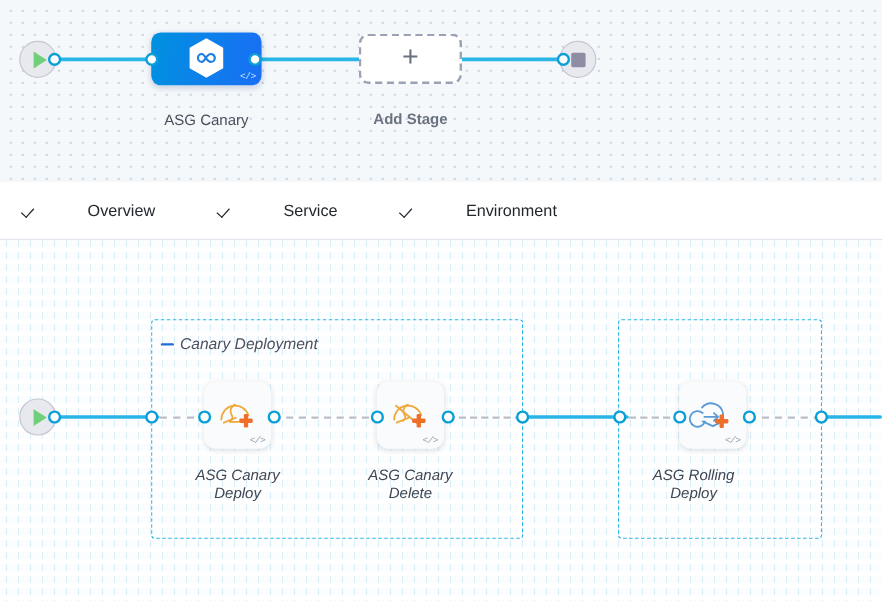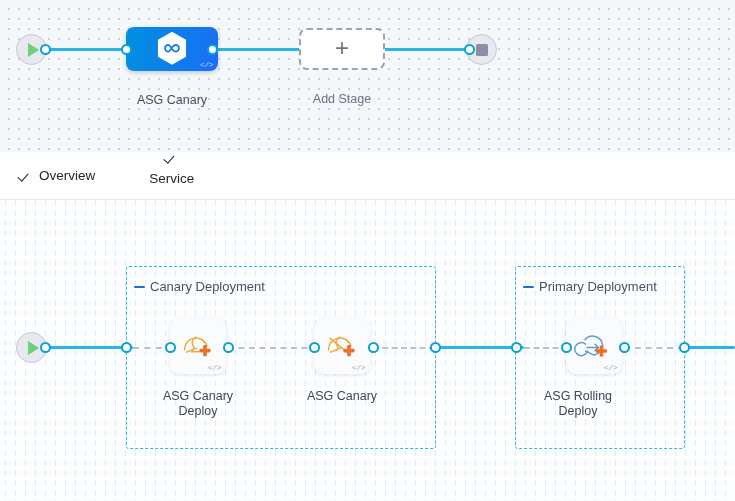--- a/index.html
+++ b/index.html
@@ -74,21 +74,21 @@
   .tab {
     display: flex; align-items: center; gap: 7px; height: 48px;
     position: relative; cursor: pointer; padding: 0 2px;
   }
   .tab .chk { width: 12px; height: 12px; position: relative; flex: none; }
   .tab .chk::before {
     content: ""; position: absolute; left: 0px; top: 1px;
     width: 5px; height: 9px; border: solid #23272e;
     border-width: 0 1.7px 1.7px 0; transform: rotate(42deg);
   }
-  .tab .lbl { font-size: 13.5px; color: #22262d; }
+  .tab .lbl { font-size: 13.5px; color: #22262d; margin-left: 34px; }
   .tab.active .lbl { font-weight: bold; }
   .tab.active::after {
     content: ""; position: absolute; left: -16px; right: -16px; bottom: -1px;
     height: 3px; background: #0278d5;
   }
 
   
   .exec-canvas {
     position: absolute; left: 0; top: 200px; width: 735px; height: 301px;
     background-color: #fcfdfe;
@@ -97,21 +97,21 @@
       radial-gradient(circle, #cfd5dc 0.8px, transparent 1px);
     background-size: 10px 10px, 20px 20px;
     background-position: 5px 0, 9px 9px;
     overflow: hidden;
   }
   .exec-canvas::before {
     content: ""; position: absolute; left: 0; top: 0; right: 0; bottom: 0;
     background-image: repeating-linear-gradient(to bottom, transparent 0 6px, #ffffff 6px 10px);
     pointer-events: none;
   }
-  .exec-layer { position: absolute; left: 0; top: 0; width: 735px; height: 301px; z-index: 2; }
+  .exec-layer { position: absolute; left: 0; top: 0; width: 735px; height: 301px; z-index: 2; font-style: italic; }
 
   .group-box {
     position: absolute; border: 1.5px dashed #29b5e8; border-radius: 3px;
     background: rgba(255,255,255,0.0); z-index: 1;
   }
   .group-label {
     position: absolute; display: flex; align-items: center; gap: 5px;
     font-size: 13px; color: #4a5160; white-space: nowrap; z-index: 5;
   }
   .group-label .collapse-bar {
@@ -164,53 +164,53 @@
       </svg>
       <span class="code-tag">&lt;/&gt;</span>
     </div>
     <div class="node-dot" style="left:121px; top:44px;"></div>
     <div class="node-dot" style="left:207px; top:44px;"></div>
     <div class="node-caption" style="left:126px; top:93px; width:92px;">ASG Canary</div>
 
     <div class="add-stage-box" style="left:299px; top:28px;">
       <span class="plus-glyph">+</span>
     </div>
-    <div class="node-caption muted" style="left:299px; top:92px; width:86px;">Add Stage</div>
+    <div class="node-caption muted" style="left:299px; top:92px; width:86px;font-weight:bold;">Add Stage</div>
 
     <div class="node-dot" style="left:464px; top:44px;"></div>
     <div class="term-node" style="left:466px; top:34px;">
       <div class="stop-sq"></div>
     </div>
   </div>
 
   <div class="tabbar">
     <div class="tab" style="margin-left:18px;">
       <span class="chk"></span>
       <span class="lbl">Overview</span>
     </div>
-    <div class="tab" style="margin-left:50px;flex-direction:column;">
+    <div class="tab" style="margin-left:50px;">
       <span class="chk"></span>
       <span class="lbl">Service</span>
+    </div>
+    <div class="tab" style="margin-left:50px;">
+      <span class="chk"></span>
+      <span class="lbl">Environment</span>
     </div>
   </div>
 
   <div class="exec-canvas">
     <div class="exec-layer">
 
       <div class="group-box" style="left:126px; top:66px; width:310px; height:183px;"></div>
       <div class="group-label" style="left:134px; top:79px;">
         <span class="collapse-bar"></span>
         <span>Canary Deployment</span>
       </div>
 
       <div class="group-box" style="left:515px; top:66px; width:170px; height:183px;"></div>
-      <div class="group-label" style="left:523px; top:79px;">
-        <span class="collapse-bar"></span>
-        <span>Primary Deployment</span>
-      </div>
 
       <div class="edge-solid" style="left:43px; top:146px; width:90px;"></div>
       <div class="edge-dash" style="left:133px; top:147px; width:40px;"></div>
       <div class="edge-dash" style="left:228px; top:147px; width:90px;"></div>
       <div class="edge-dash" style="left:373px; top:147px; width:62px;"></div>
       <div class="edge-solid" style="left:434px; top:146px; width:90px;"></div>
       <div class="edge-dash" style="left:524px; top:147px; width:44px;"></div>
       <div class="edge-dash" style="left:624px; top:147px; width:60px;"></div>
       <div class="edge-solid" style="left:684px; top:146px; width:51px;"></div>
 
@@ -258,20 +258,21 @@
             <rect x="25.2" y="17.4" width="3.6" height="11.2" rx="1.1"></rect>
             <rect x="21.4" y="21.2" width="11.2" height="3.6" rx="1.1"></rect>
           </g>
         </svg>
         <span class="code-tag2">&lt;/&gt;</span>
       </div>
       <div class="node-dot" style="left:309px; top:142px;"></div>
       <div class="node-dot" style="left:368px; top:142px;"></div>
       <div class="step-caption" style="left:282px; top:189px;">
         <div>ASG Canary</div>
+        <div>Delete</div>
       </div>
 
       <div class="step-box" style="left:566px; top:118px;">
         <svg class="step-icon" width="40" height="34" viewBox="0 0 40 34">
           <g fill="none" stroke="#5b9bd5" stroke-width="1.5" stroke-linecap="round" stroke-linejoin="round">
             <path d="M11 12 A10 10 0 0 1 28.5 17 L28.5 23.5 L20 27.5 L11.5 23.5"></path>
             <path d="M11.5 16.5 A6.5 6.5 0 1 0 13.5 23.5"></path>
             <path d="M13 19.8 L24 19.8"></path>
             <path d="M21 16.6 L24.4 19.8 L21 23"></path>
           </g>

